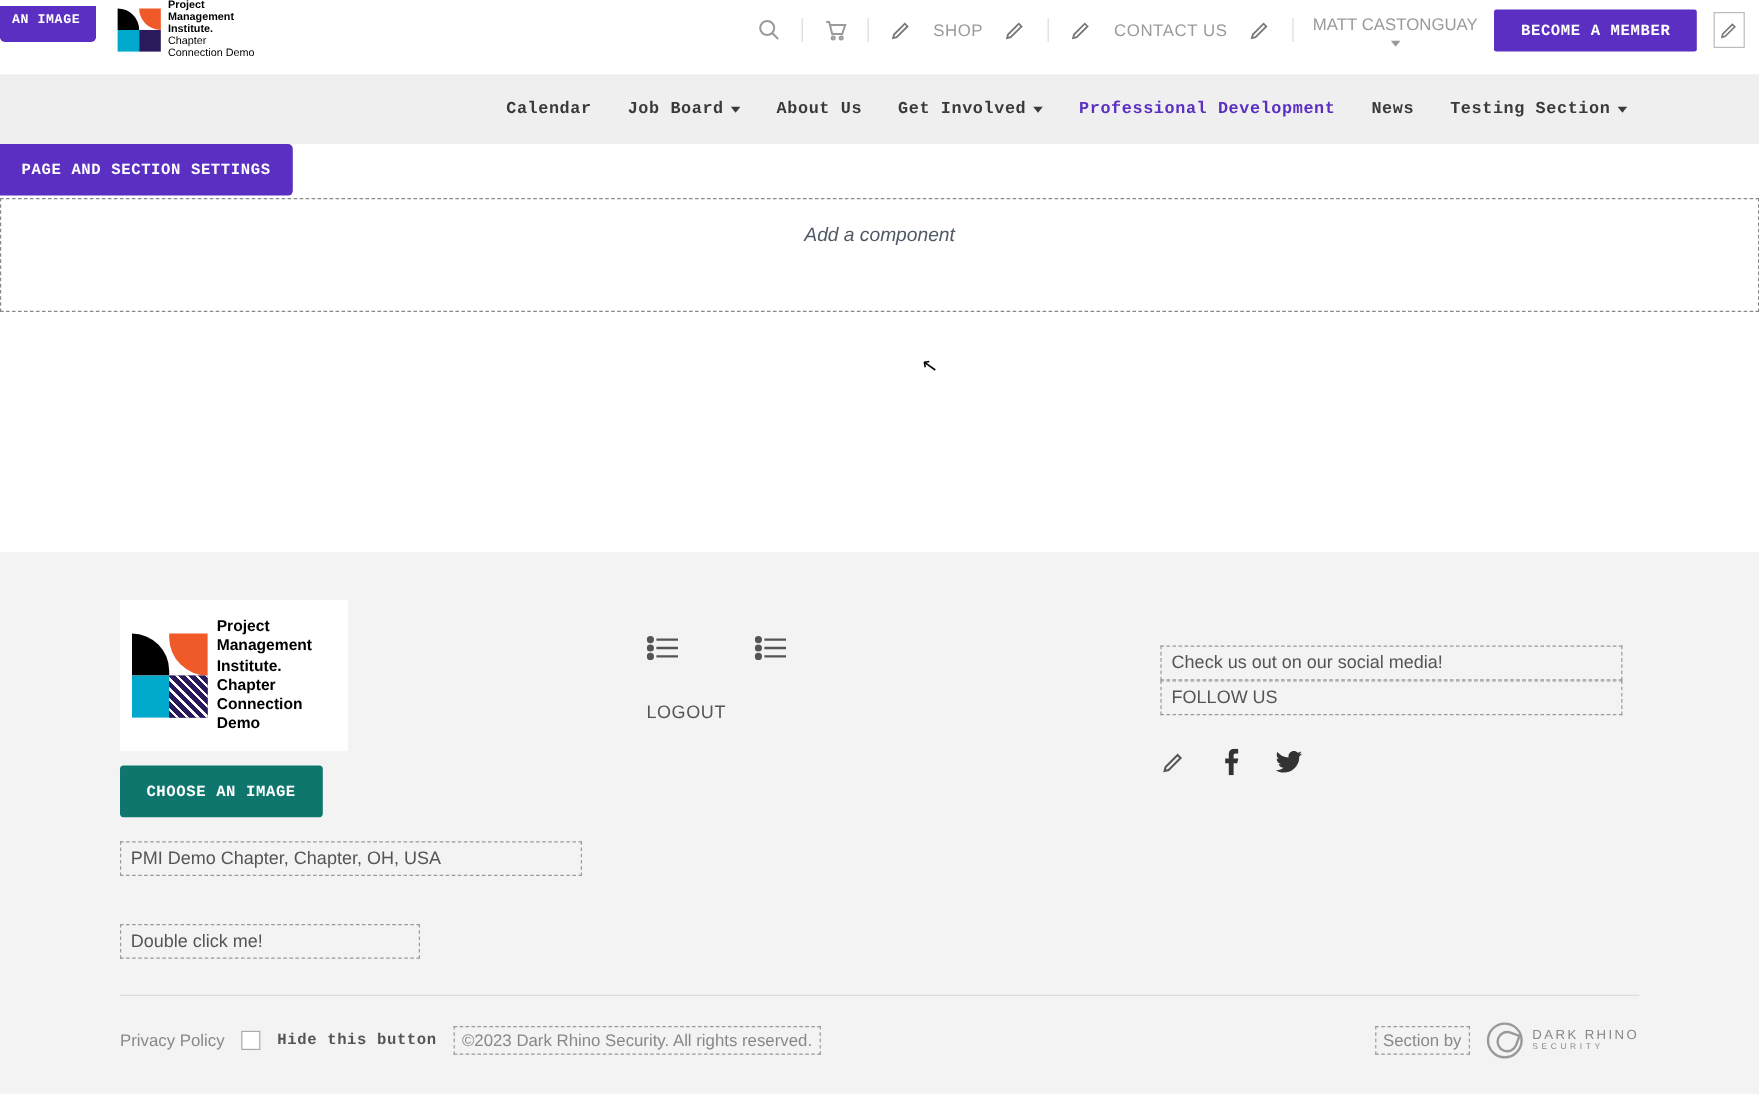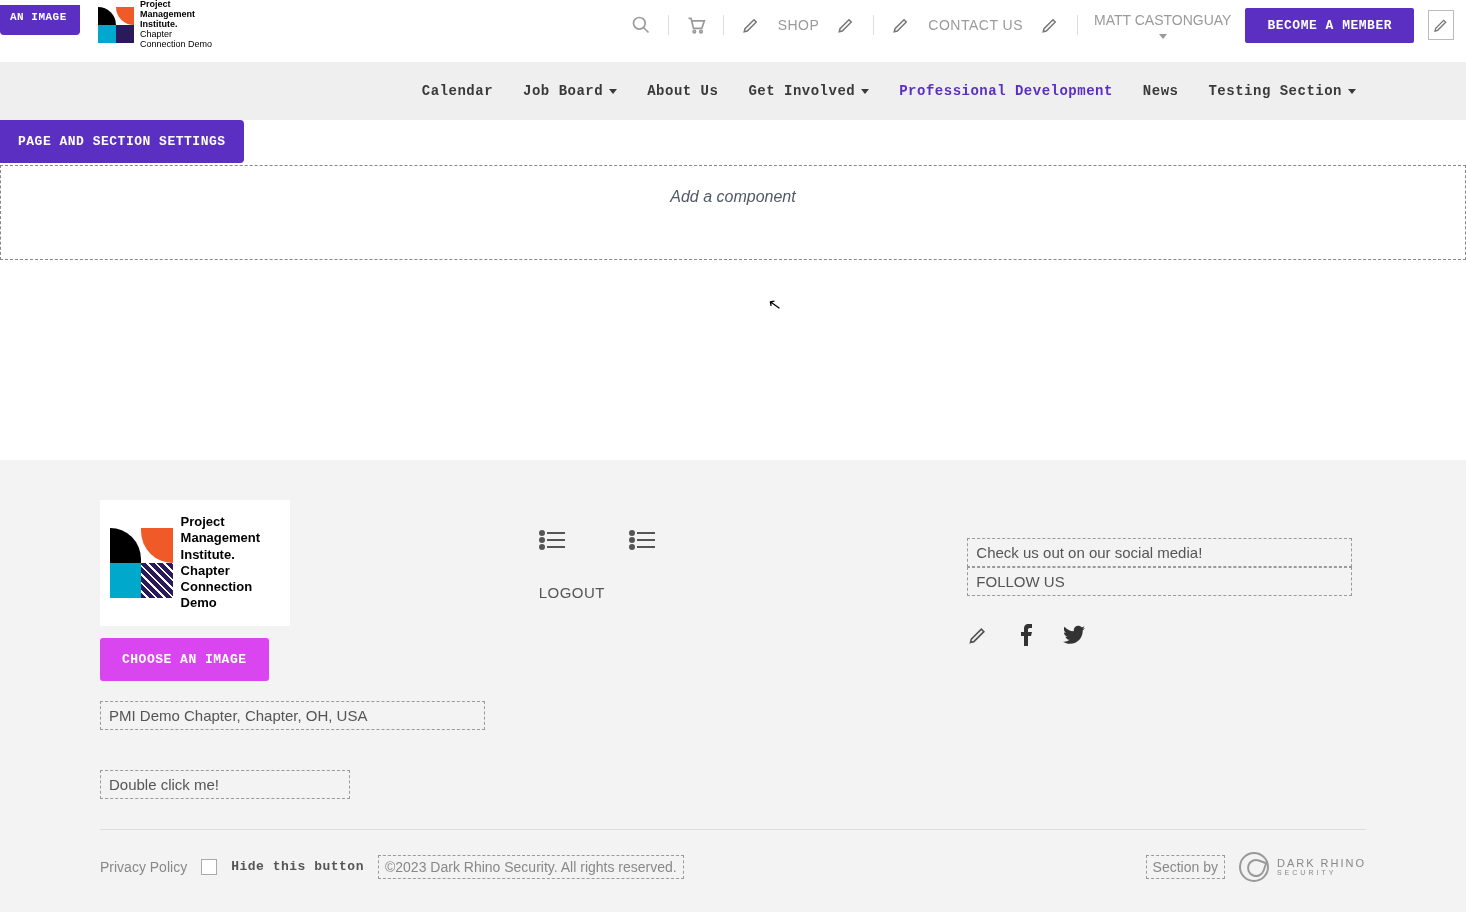--- a/index.html
+++ b/index.html
@@ -141,21 +141,21 @@
   .flm-a { background:#000; border-radius:0 35px 0 0;}
   .flm-b { background:#F05A28; border-radius:0 0 0 35px;}
   .flm-c { background:#00A8CC;}
   .flm-d { background:#2B1A5B;
     background-image: repeating-linear-gradient(45deg,#2B1A5B,#2B1A5B 4px,#fff 4px,#fff 6px);
   }
   .footer-logo-text { font-size:13px; line-height:1.25; color:#000;}
   .footer-logo-text strong { font-weight:bold;}
 
   .choose-image-footer {
-    background:#d946ef;color:#fff;
+    background:#0f766e;color:#fff;
     padding:14px 22px;font-size:13px;border-radius:3px;
     display:inline-block; margin-top:12px;
   }
 
   .dashed-box { border:1px dashed #9a9a9a; padding:5px 8px; color:#555; font-size:15px;}
   .addr { margin-top:20px; width:385px;}
   .dbl { margin-top: 40px; width:250px;}
 
   .list-icon {
     display:inline-block; margin-right: 60px;

